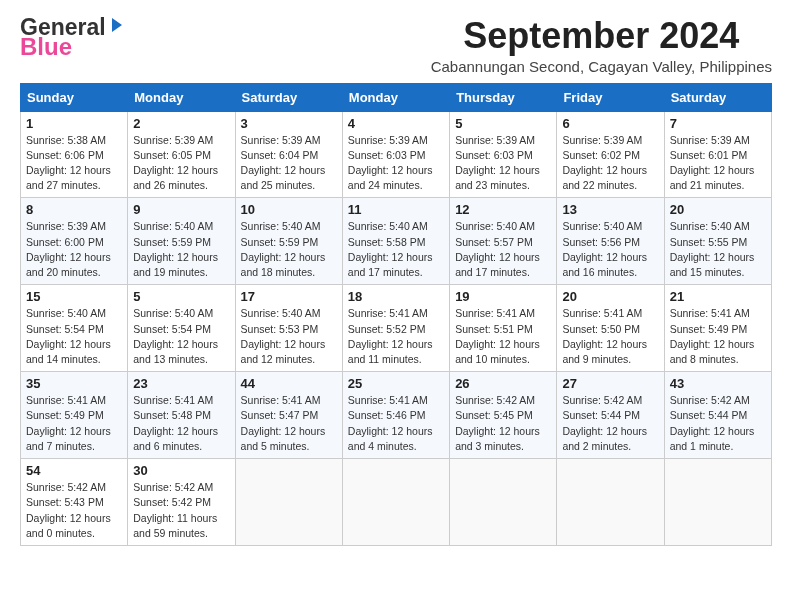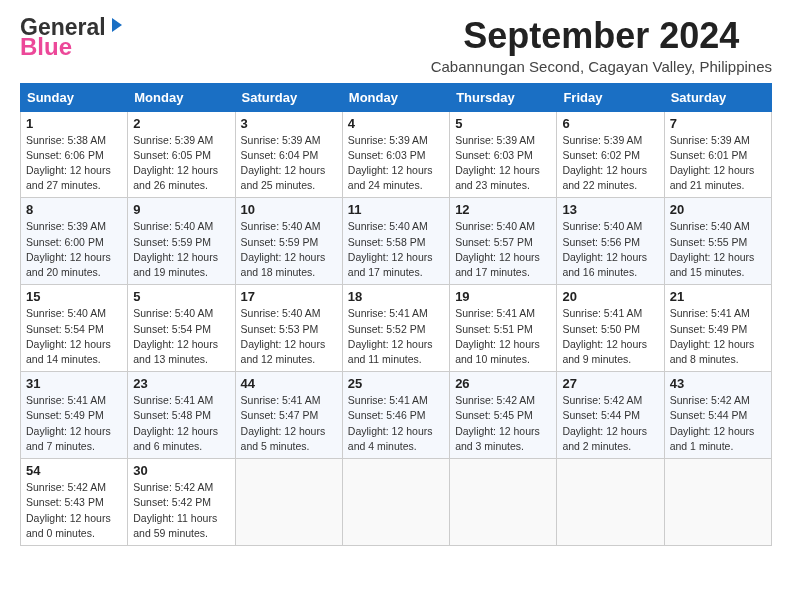--- a/index.html
+++ b/index.html
@@ -264,21 +264,21 @@
         <td>
           <span class="day-num">21</span>
           <div class="day-info" style="white-space: pre-line;">Sunrise: 5:41 AM
 Sunset: 5:49 PM
 Daylight: 12 hours
 and 8 minutes.</div>
         </td>
       </tr>
       <tr>
         <td>
-          <span class="day-num">31</span>
+          <span class="day-num">35</span>
           <div class="day-info" style="white-space: pre-line;">Sunrise: 5:41 AM
 Sunset: 5:49 PM
 Daylight: 12 hours
 and 7 minutes.</div>
         </td>
         <td>
           <span class="day-num">23</span>
           <div class="day-info" style="white-space: pre-line;">Sunrise: 5:41 AM
 Sunset: 5:48 PM
 Daylight: 12 hours

